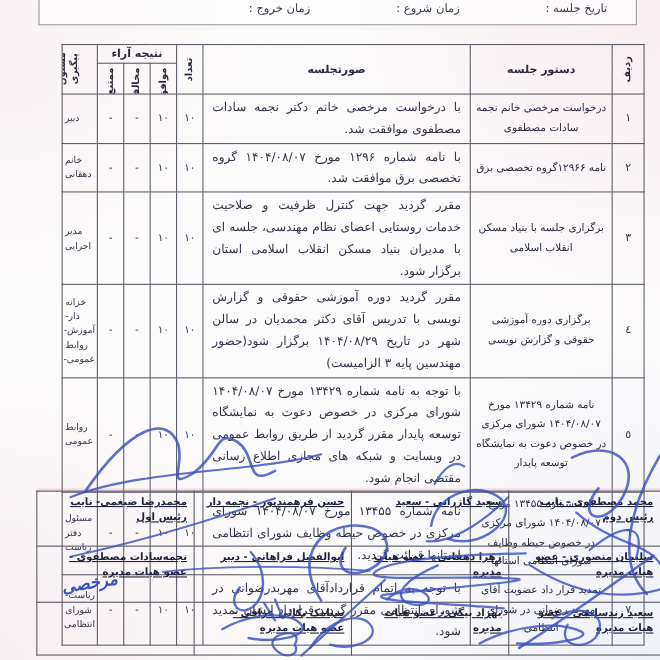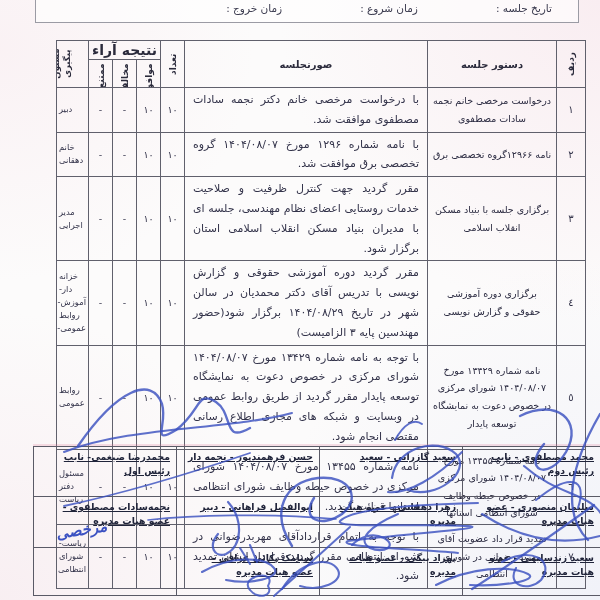--- a/index.html
+++ b/index.html
@@ -98,21 +98,21 @@
     <thead>
       <tr style="height:17px">
         <th rowspan="2" class="vert">
             <span>ردیف</span>
           </th>
         <th rowspan="2">دستور جلسه</th>
         <th rowspan="2">صورتجلسه</th>
         <th rowspan="2" class="vert">
             <span>تعداد</span>
           </th>
-        <th colspan="3" style="font-size:14px">نتیجه آراء</th>
+        <th colspan="3" style="font-size:10px">نتیجه آراء</th>
         <th rowspan="2" class="vert vert-wrap">
             <span>مسئول پیگیری</span>
           </th>
       </tr>
       <tr style="height:28px">
         <th class="vert">
             <span>موافق</span>
           </th>
         <th class="vert">
             <span>مخالف</span>

